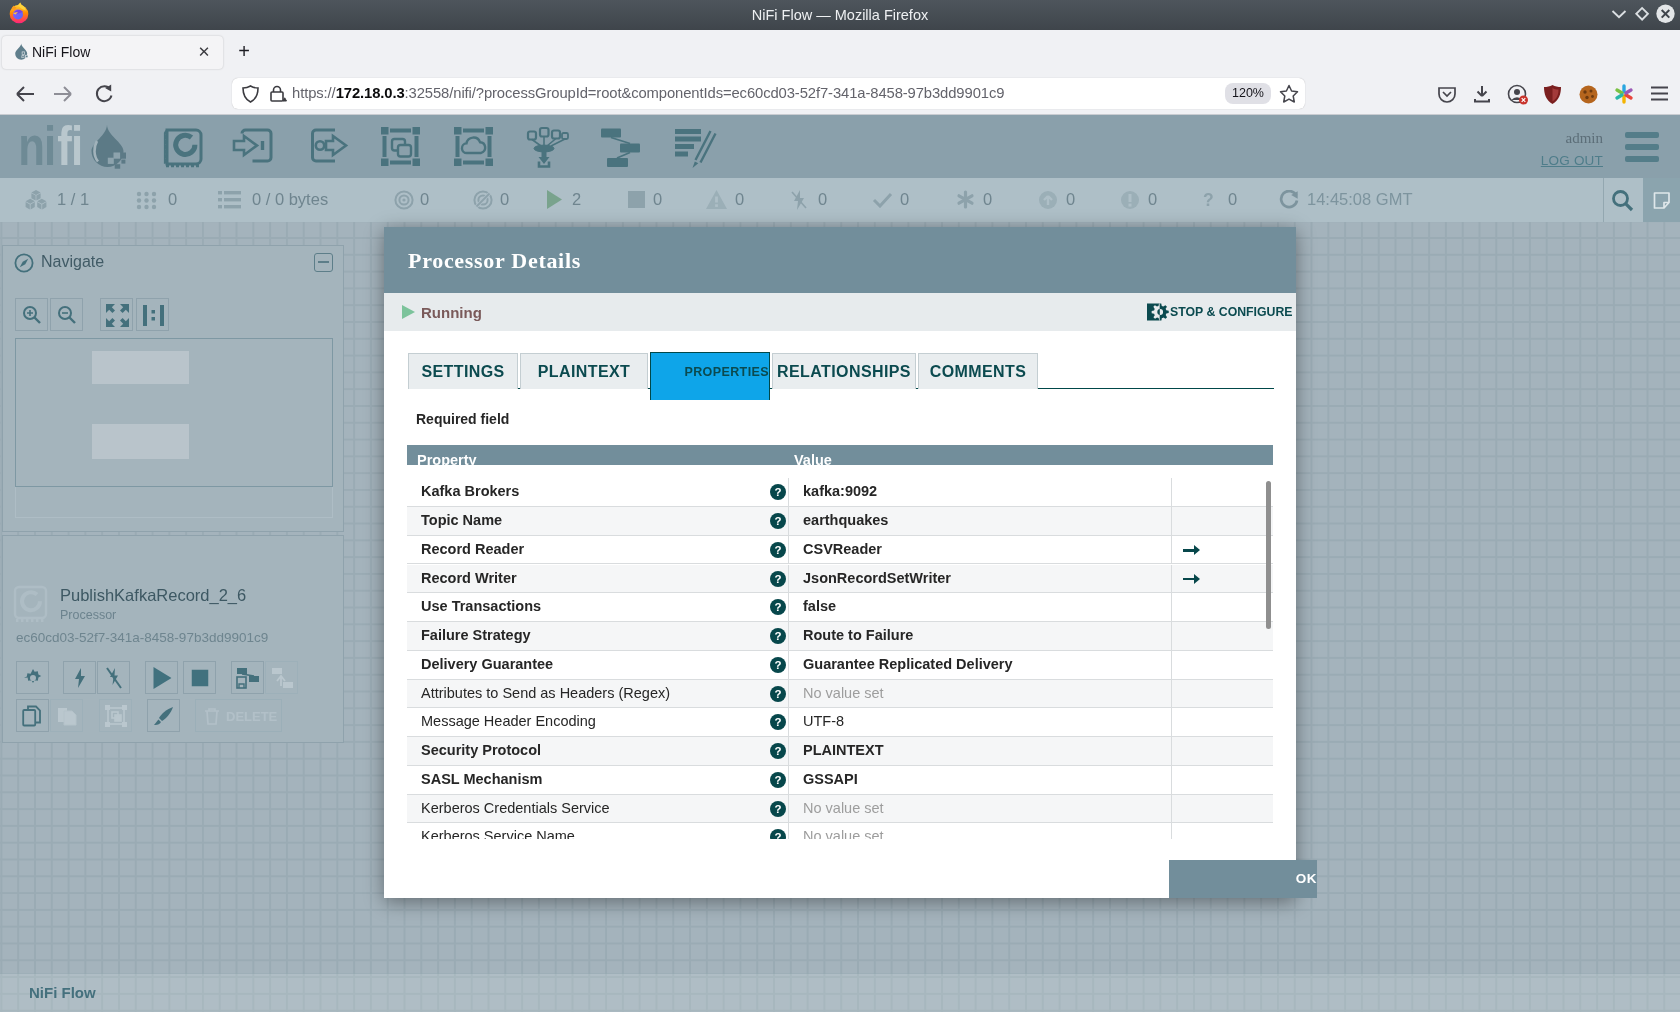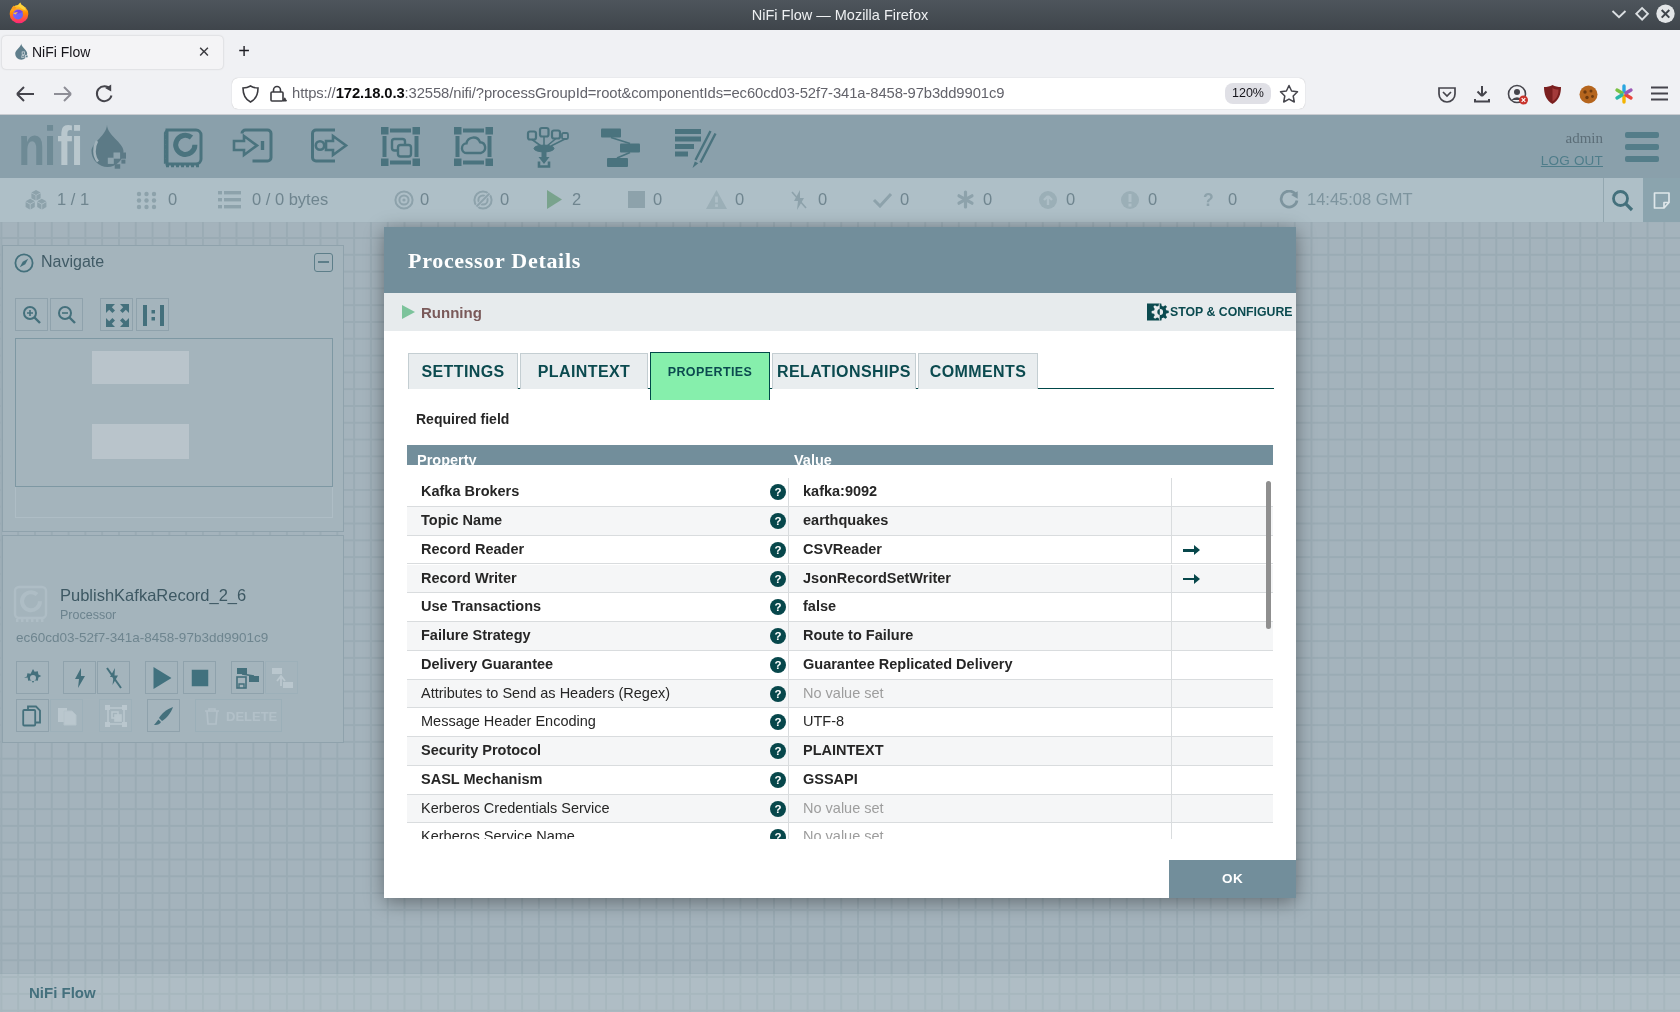--- a/index.html
+++ b/index.html
@@ -58,40 +58,40 @@
 
 #modal{left:384px;top:227px;width:912px;height:671px;background:#fff;box-shadow:0 4px 18px rgba(0,0,0,.4)}
 #mhead{position:absolute;left:0;top:0;width:912px;height:66px;background:#728e9b}
 #mhead span{position:absolute;left:24px;top:21px;font-family:"Liberation Serif",serif;font-weight:700;font-size:22px;color:#fff;letter-spacing:.7px}
 #mstatus{position:absolute;left:0;top:66px;width:912px;height:38px;background:#e7ebed}
 #runtri{position:absolute;left:18px;top:12px;width:0;height:0;border-left:13px solid #7cc39b;border-top:7.5px solid transparent;border-bottom:7.5px solid transparent}
 #runtxt{position:absolute;left:37px;top:11px;font-size:15px;font-weight:700;color:#7a5a5a}
 #stopcfg{position:absolute;left:786px;top:12px;font-size:12.3px;font-weight:700;color:#0b4a4f;letter-spacing:0}
 #tabs{position:absolute;left:24px;top:125px;width:866px;height:37px;border-bottom:1px solid #004849}
 .mtab{position:absolute;top:1px;height:36px;background:#e9edef;border:1px solid #c4ced2;border-bottom:none;text-align:center;font-size:16px;font-weight:700;color:#0b4a4f;letter-spacing:.4px;line-height:36px}
-#tabactive{position:absolute;top:0;height:48px;background:#86efac;border:1px solid #004849;border-bottom:none;z-index:3;text-align:center;font-size:12.5px;font-weight:700;color:#0b4a4f;letter-spacing:.4px;line-height:38px}
+#tabactive{position:absolute;top:0;height:48px;background:#0ea5e9;border:1px solid #004849;border-bottom:none;z-index:3;text-align:right;font-size:12.5px;font-weight:700;color:#0b4a4f;letter-spacing:.4px;line-height:38px}
 #reqfield{position:absolute;left:32px;top:184px;font-size:14px;font-weight:700;color:#262626}
 #ptable{position:absolute;left:23px;top:218px;width:866px;height:394px;overflow:hidden}
 #pthead{position:absolute;left:0;top:0;width:866px;height:20px;background:#728e9b;color:#fff;font-size:14.5px;font-weight:700}
 #pthead .c1{position:absolute;left:10px;top:7px}
 #pthead .c2{position:absolute;left:387px;top:7px}
 .prow{position:absolute;left:0;width:866px;height:28.8px;border-bottom:1px solid #d9dcde;font-size:14.5px;color:#262626}
 .prow.alt{background:#f5f6f7}
 .prow .pname{position:absolute;left:14px;top:5px}
 .prow .pval{position:absolute;left:396px;top:5px}
 .prow.req .pname,.prow.req .pval{font-weight:700}
 .prow .nvs{color:#9d9d9d}
 .prow .d1{position:absolute;left:381px;top:0;bottom:-1px;width:1px;background:#d9dcde}
 .prow .d2{position:absolute;left:764px;top:0;bottom:-1px;width:1px;background:#d9dcde}
 .qmark{position:absolute;left:363px;top:6px;width:16px;height:16px;border-radius:50%;background:#07474b;color:#fff;font-size:11.5px;font-weight:700;text-align:center;line-height:16px}
 .goarrow{position:absolute;left:776px;top:9px;width:17px;height:11px}
 .goarrow:before{content:"";position:absolute;left:0;top:4.5px;width:12px;height:2.4px;background:#07474b}
 .goarrow:after{content:"";position:absolute;right:0;top:0;border-left:6px solid #07474b;border-top:5.5px solid transparent;border-bottom:5.5px solid transparent}
 #tscroll{position:absolute;left:882px;top:254px;width:5px;height:148px;background:#8f8f8f;border-radius:3px}
-#okbtn{position:absolute;left:785px;top:633px;width:127px;height:38px;background:#728e9b;color:#fff;font-size:13.5px;font-weight:700;text-align:center;line-height:38px;letter-spacing:.5px}
+#okbtn{position:absolute;left:785px;top:633px;width:148px;height:38px;background:#728e9b;color:#fff;font-size:13.5px;font-weight:700;text-align:right;line-height:38px;letter-spacing:.5px}
 .ic{position:absolute}
 </style>
 </head>
 <body>
 
 <div class="abs" id="titlebar"></div>
 <div class="abs" id="fftitle">NiFi Flow — Mozilla Firefox</div>
 <svg class="ic" style="left:8px;top:2px" width="22" height="22" viewBox="0 0 22 22">
  <defs>
   <linearGradient id="ffo" x1="0" y1="0" x2="0" y2="1">

